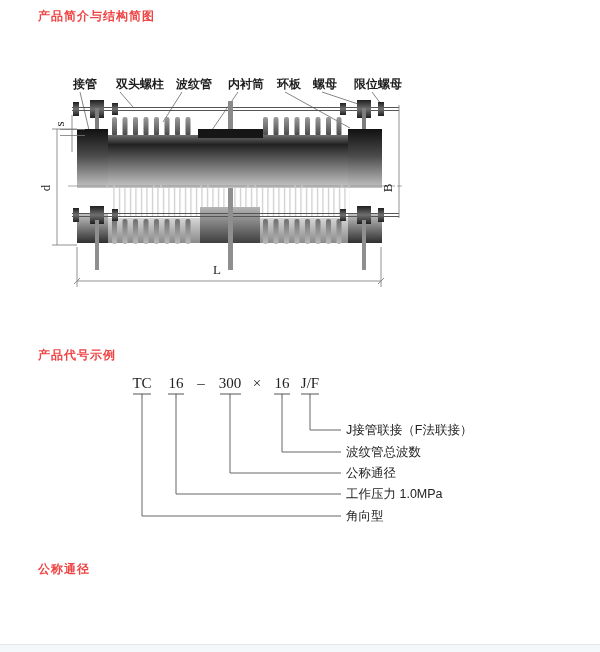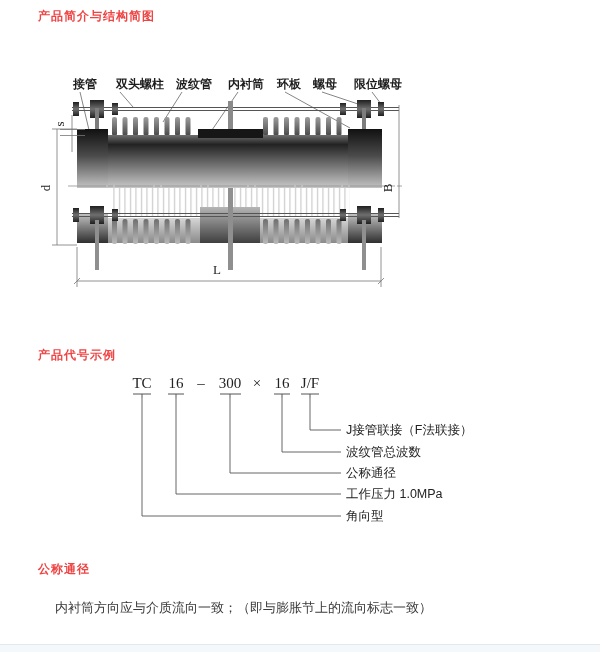--- a/index.html
+++ b/index.html
@@ -241,16 +241,15 @@
   <text class="callout-label" x="226" y="64">J接管联接（F法联接）</text>
   <text class="callout-label" x="226" y="86">波纹管总波数</text>
   <text class="callout-label" x="226" y="107">公称通径</text>
   <text class="callout-label" x="226" y="128">工作压力 1.0MPa</text>
   <text class="callout-label" x="226" y="150">角向型</text>
 </svg>
 
 <div class="heading" id="h3">公称通径</div>
 
 <div id="install-text">
-  <div>内衬筒方向应与介质流向一致；（即与膨胀节上的流向标志一致）</div>
 </div>
 
 <div id="bottom-strip"></div>
 
 </body></html>

